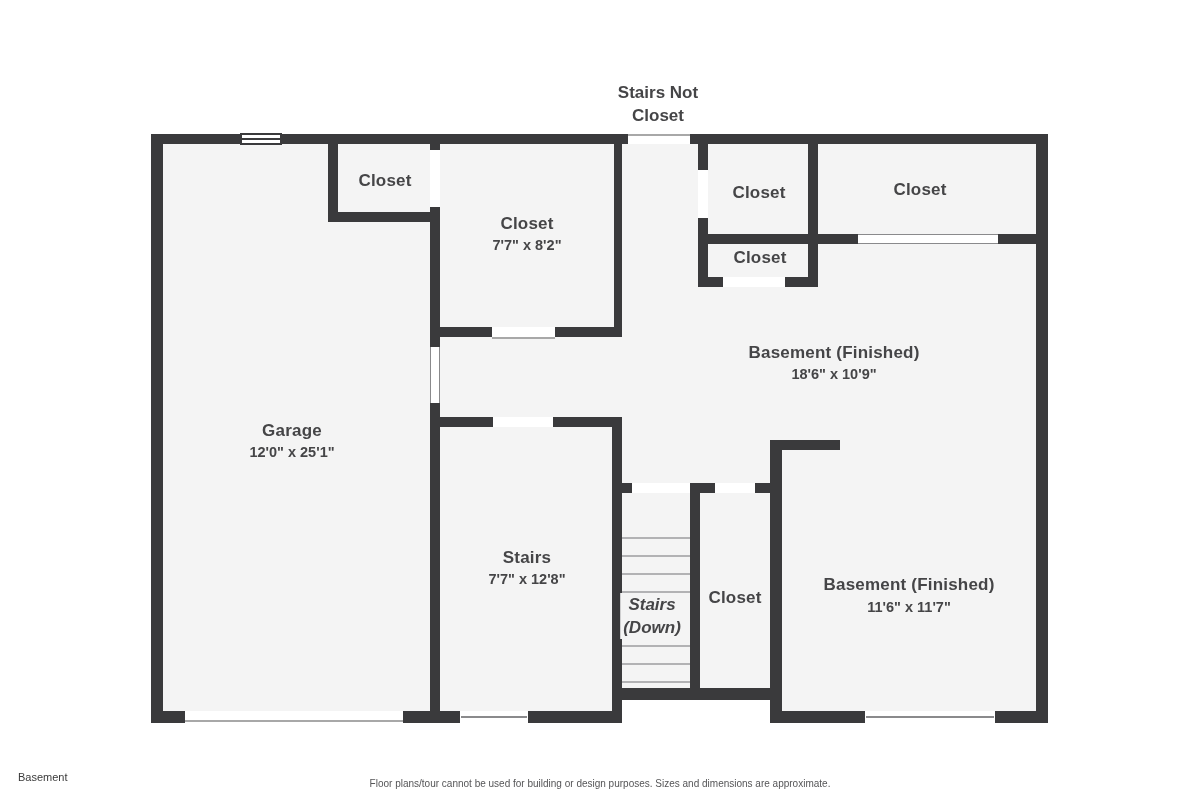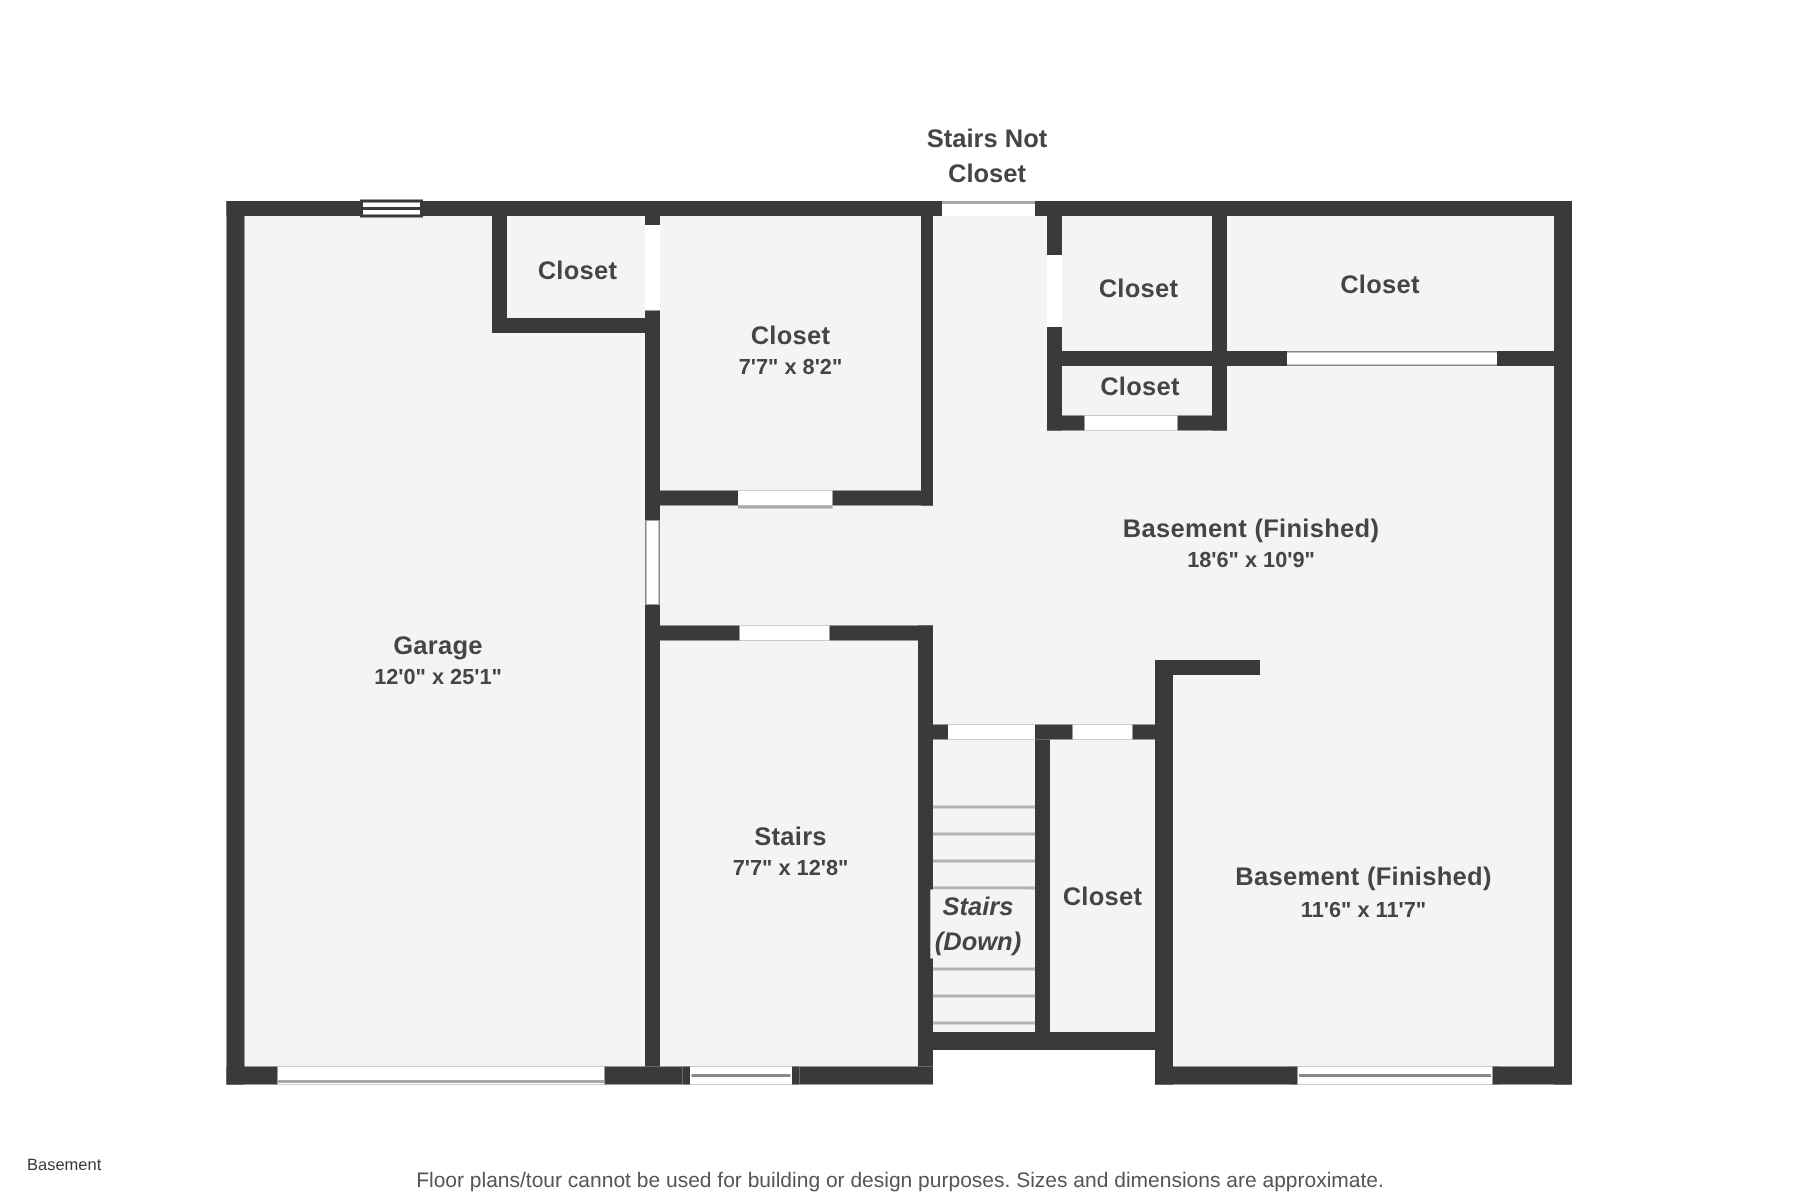--- a/index.html
+++ b/index.html
@@ -29,21 +29,21 @@
   .lbl{position:absolute;transform:translate(-50%,-50%);white-space:nowrap;
     font-weight:bold;font-size:17px;color:var(--text,#454547);letter-spacing:0.2px;}
   .dim{position:absolute;transform:translate(-50%,-50%);white-space:nowrap;
     font-weight:bold;font-size:14.5px;color:var(--text,#454547);}
   .lbl-block{position:absolute;transform:translateX(-50%);text-align:center;
     font-weight:bold;font-size:17px;color:var(--text,#454547);line-height:23px;white-space:nowrap;}
   .stairs-block{background:var(--floor,#f4f4f4);padding:0 3px;font-style:italic;}
   .copyright{position:absolute;font-family:"DejaVu Serif", serif;font-size:30px;
     color:#1b1b1b;letter-spacing:1px;white-space:nowrap;}
   .floor-sub{position:absolute;font-weight:normal;font-size:11px;color:#3a3a3a;white-space:nowrap;}
-  .disclaimer{position:absolute;transform:translateX(-50%);font-size:14px;font-weight:500;
+  .disclaimer{position:absolute;transform:translateX(-50%);font-size:10px;font-weight:500;
     color:#555557;white-space:nowrap;}
 </style>
 </head>
 <body>
 
 <div class="canvas">
 
   <div class="floor" style="left:151px;top:134px;width:897px;height:589px;"></div>
   <div class="cutout" style="left:622px;top:700px;width:148px;height:23px;"></div>
 

